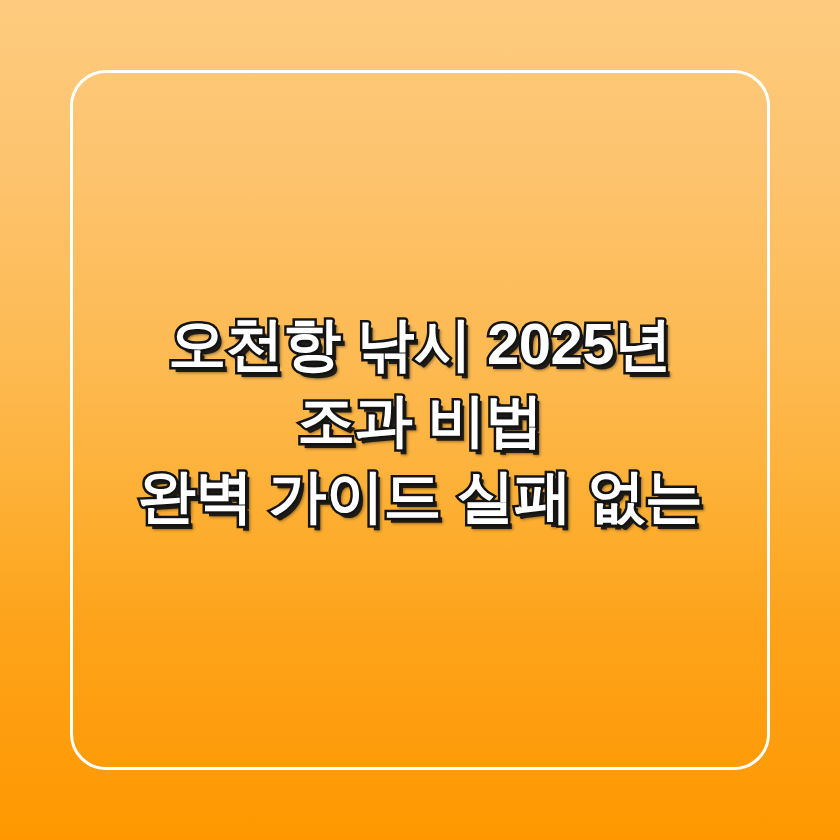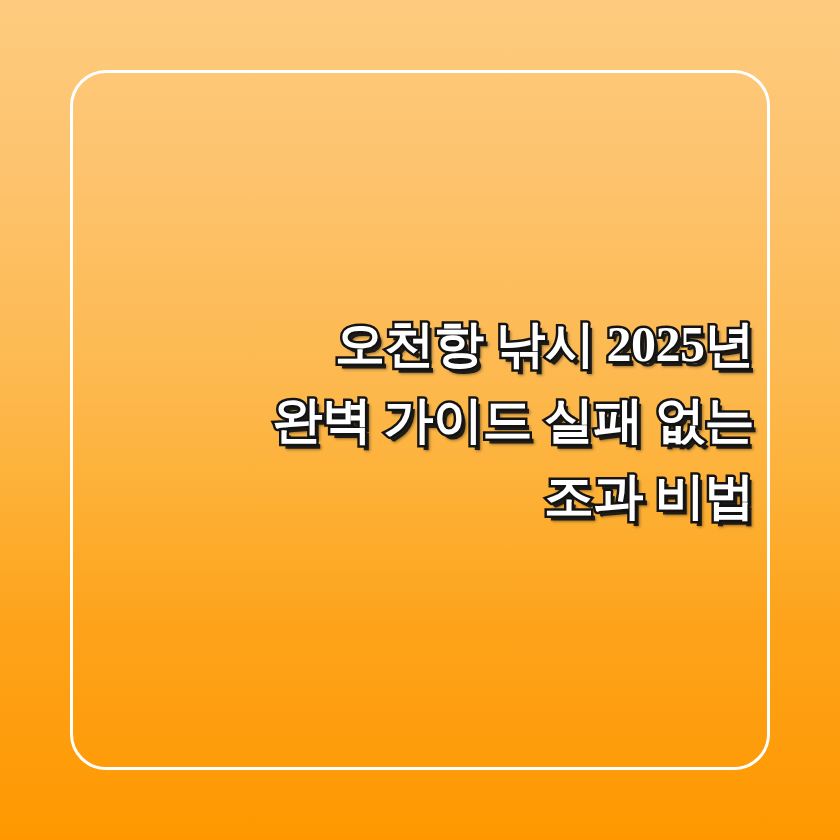--- a/index.html
+++ b/index.html
@@ -56,23 +56,23 @@
     flex-direction: column;
     align-items: center;
     justify-content: center;
     box-sizing: border-box;
     padding: 0 86px;
   }
 
   .headline-line {
     display: block;
     width: 100%;
-    text-align: right;
-    font-family: Liberation Serif, serif;
-    font-size: 50px;
+    text-align: center;
+    font-family: Liberation Sans, sans-serif;
+    font-size: 58px;
     font-weight: 700;
     line-height: 76px;
     letter-spacing: -0.5px;
     color: #ffffff;
     white-space: nowrap;
     
     -webkit-text-stroke: 5px #141414;
     paint-order: stroke fill;
     text-shadow:
       4px 5px 0 rgba(20, 20, 20, 0.92),
@@ -83,19 +83,19 @@
 <body>
 
 <div id="thumbnail-card">
 
   <div id="inner-frame"></div>
 
   <div id="headline-block">
 
     <span class="headline-line">오천항 낚시 2025년</span>
 
+    <span class="headline-line">조과 비법</span>
+
     <span class="headline-line">완벽 가이드 실패 없는</span>
-
-    <span class="headline-line">조과 비법</span>
 
   </div>
 
 </div>
 
 </body></html>

